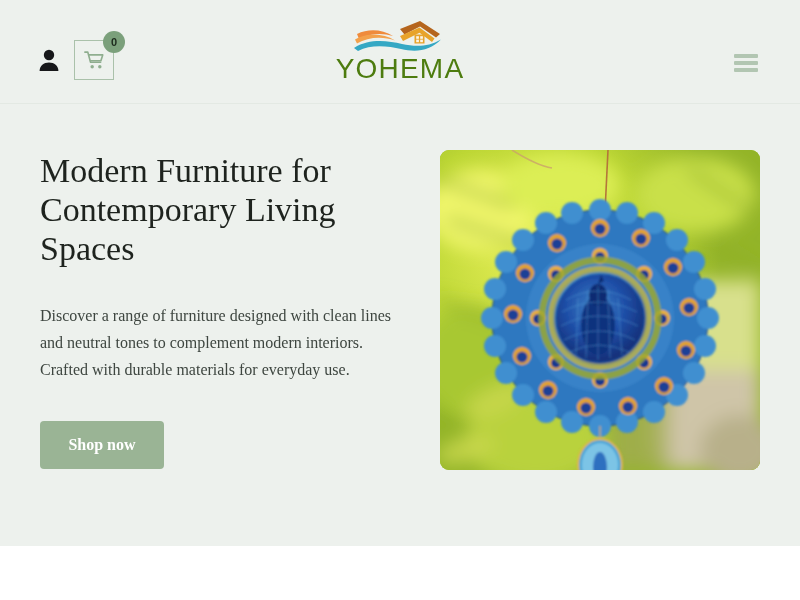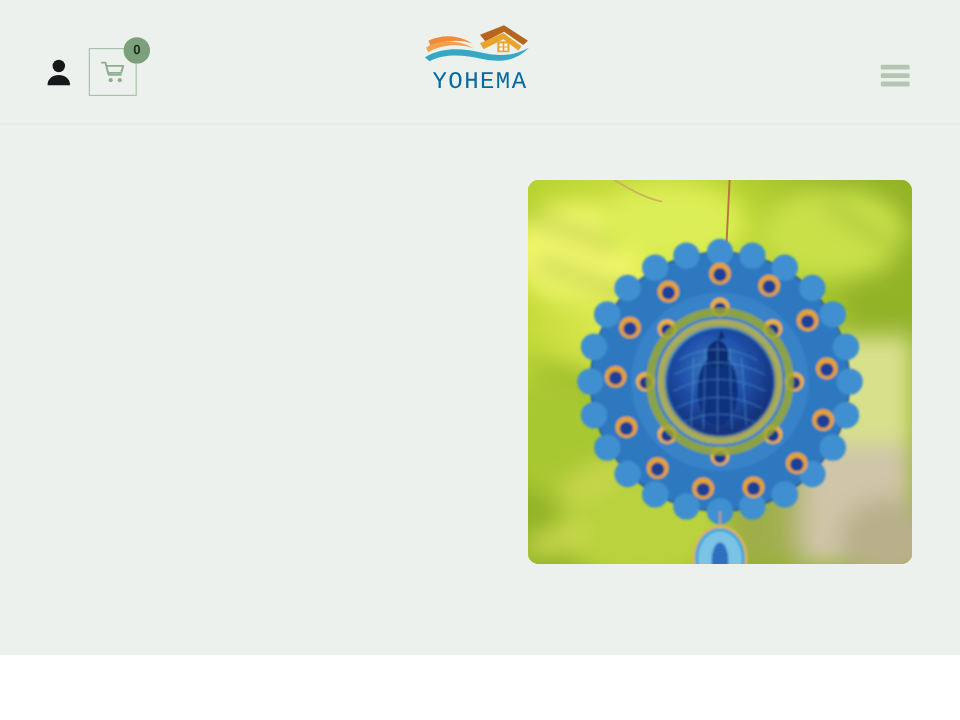--- a/index.html
+++ b/index.html
@@ -43,24 +43,24 @@
 
   .logo {
     position: absolute; left: 50%; top: 18px;
     transform: translateX(-50%);
     width: 104px;
     display: flex; flex-direction: column; align-items: center;
   }
   .logo-mark { width: 104px; height: 40px; display: block; }
   .logo-text {
     margin-top: -1px;
-    font-size: 20px;
+    font-size: 28px;
     letter-spacing: 1.2px;
-    color: #0369a1;
-    font-family: Liberation Mono, monospace;
+    color: #4d7c0f;
+    font-family: Liberation Sans, sans-serif;
     line-height: 24px;
   }
 
   .menu-button {
     position: absolute; right: 40px; top: 52px;
     width: 26px; height: 22px;
     display: flex; flex-direction: column; justify-content: space-between;
     padding: 2px 0;
     cursor: pointer;
   }
@@ -166,20 +166,25 @@
     <div class="menu-button">
       <span></span>
       <span></span>
       <span></span>
     </div>
 
   </div>
 
   <div class="hero">
 
+    <div class="hero-copy">
+      <h1 class="hero-title">Modern Furniture for Contemporary Living Spaces</h1>
+      <p class="hero-sub">Discover a range of furniture designed with clean lines and neutral tones to complement modern interiors. Crafted with durable materials for everyday use.</p>
+      <button class="shop-btn">Shop now</button>
+    </div>
 
     <div class="hero-image">
       <svg viewBox="0 0 320 320">
         <defs>
           <radialGradient id="bokeh1" cx="28%" cy="30%" r="60%">
             <stop offset="0%" stop-color="#e8f05a"></stop>
             <stop offset="60%" stop-color="#bcd634"></stop>
             <stop offset="100%" stop-color="#93b428"></stop>
           </radialGradient>
           <radialGradient id="bokeh2" cx="78%" cy="78%" r="55%">

